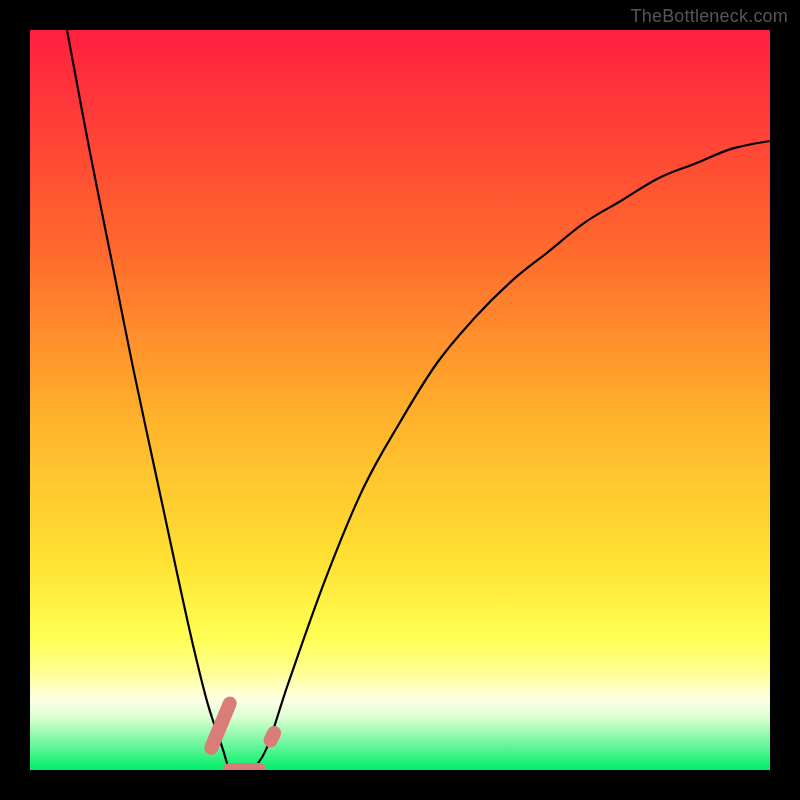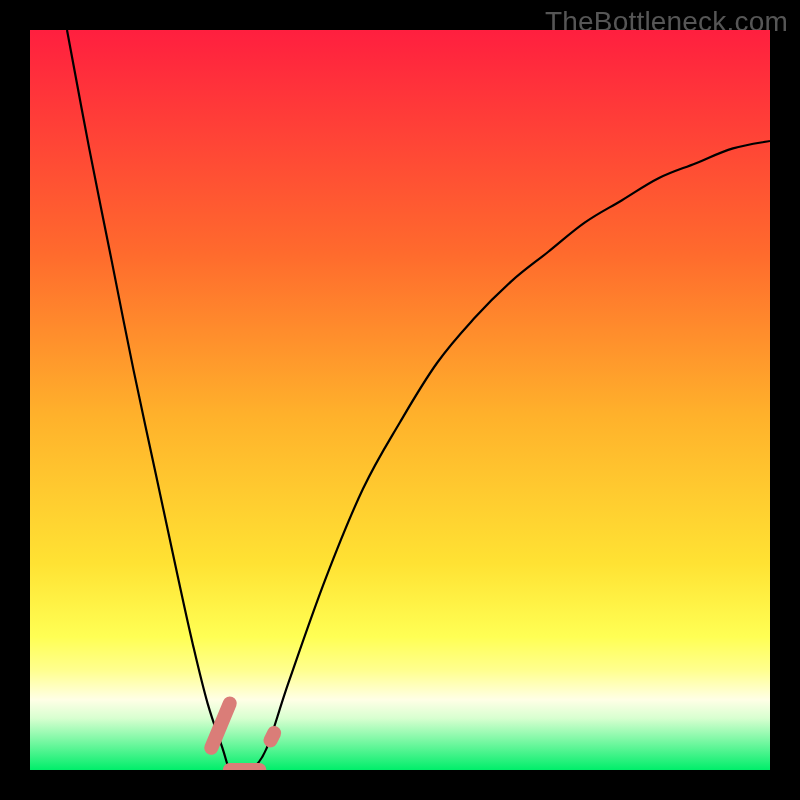--- a/index.html
+++ b/index.html
@@ -21,21 +21,21 @@
     .gradient-bg {
       position: absolute;
       top: 0; left: 0;
       width: 100%; height: 100%;
     }
     .watermark {
       position: absolute;
       top: 6px;
       right: 12px;
       font-family: Arial, Helvetica, sans-serif;
-      font-size: 28px;
+      font-size: 18px;
       font-weight: 500;
       color: #565656;
       letter-spacing: 0.2px;
     }
     .curve-svg {
       position: absolute;
       top: 0; left: 0;
       width: 100%; height: 100%;
     }
     .curve-path {

